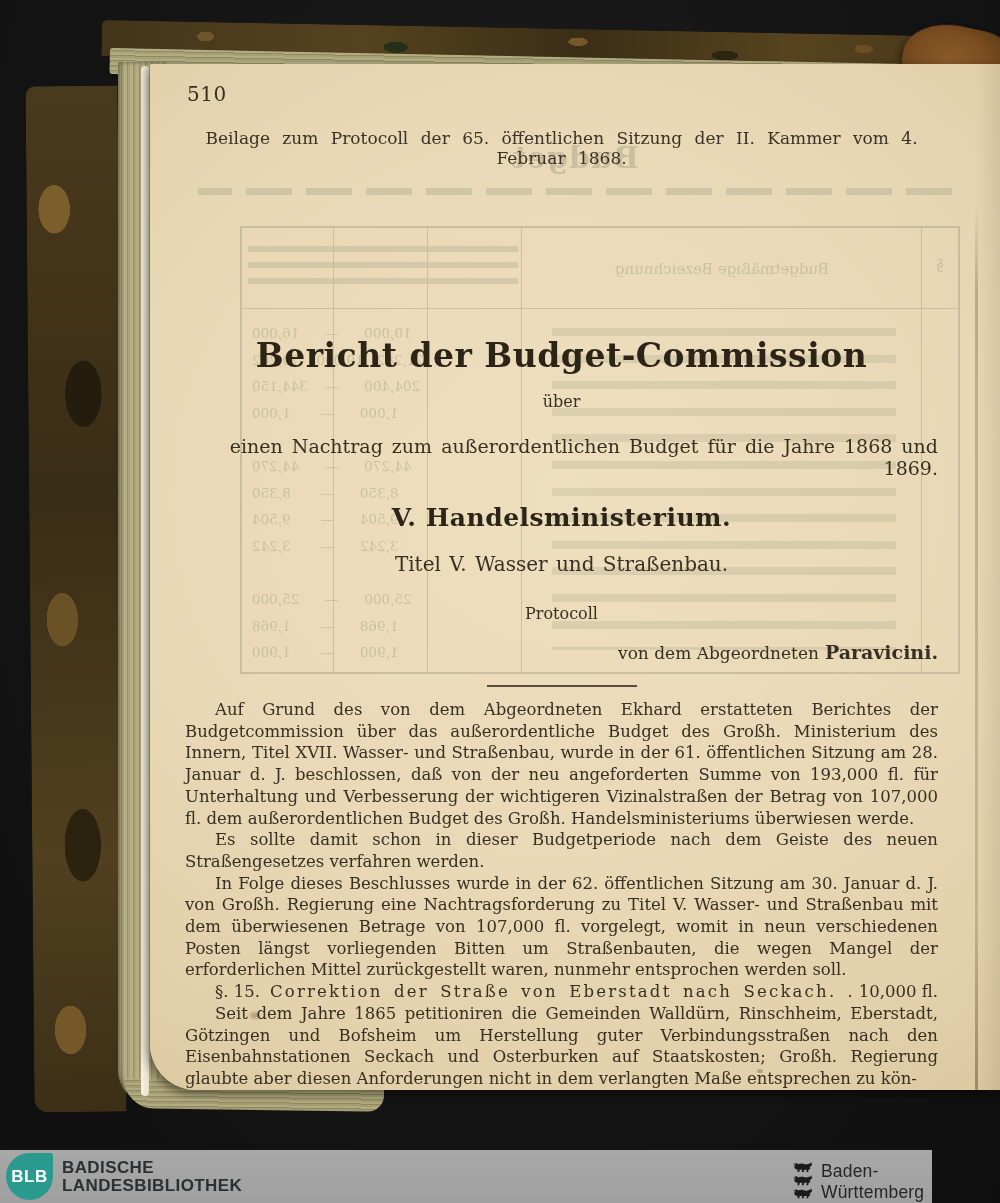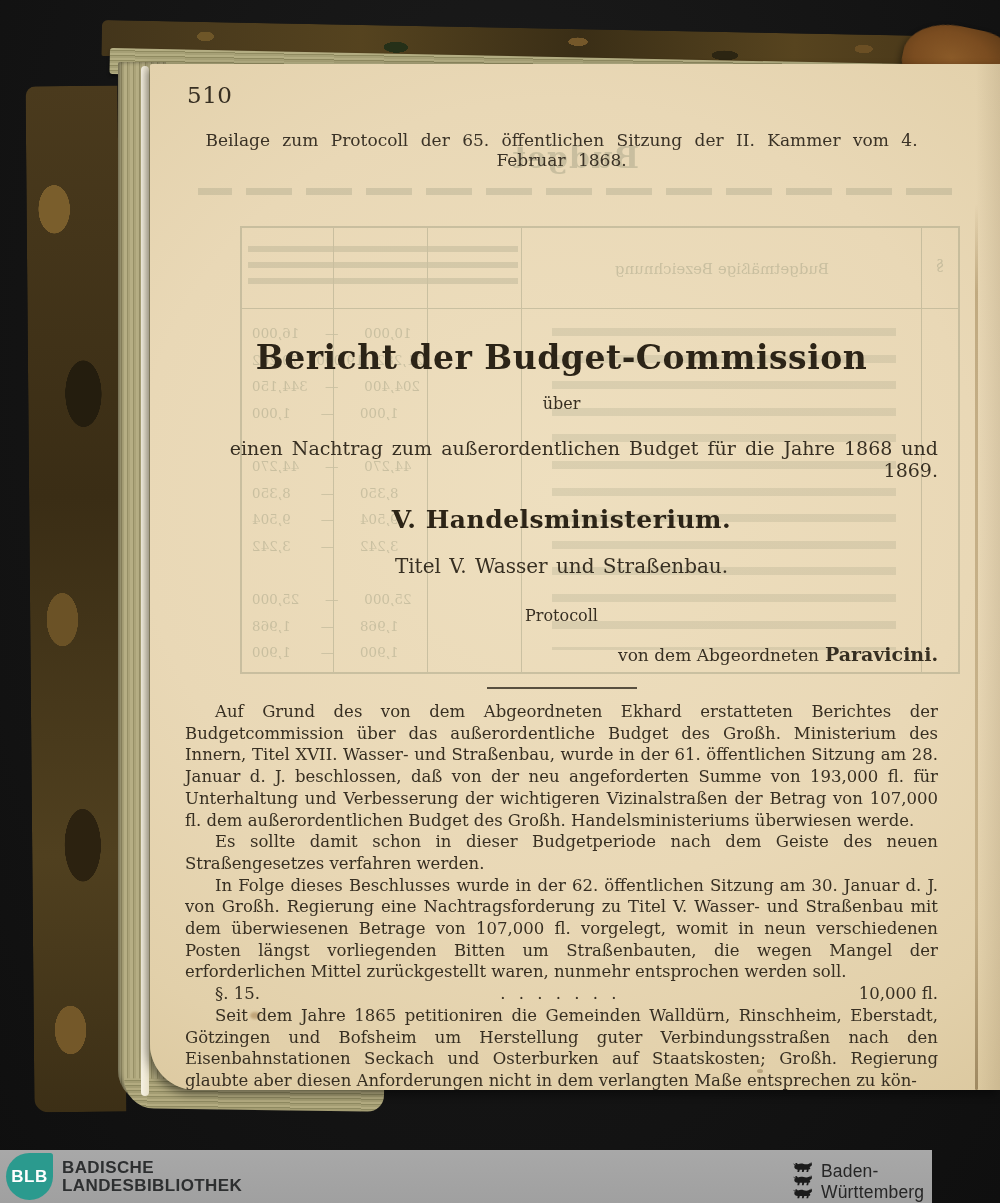--- a/index.html
+++ b/index.html
@@ -99,21 +99,21 @@
   .g-sign{position:absolute;left:0;top:28px;width:36px;text-align:center;font-size:15px;}
   .g-desc-header{position:absolute;left:40px;top:32px;width:392px;text-align:center;font-size:15px;}
   .g-colhead{position:absolute;left:440px;top:18px;width:270px;height:46px;opacity:.7;
     background:repeating-linear-gradient(180deg,currentColor 0 6px,transparent 6px 16px);}
   .g-descbars{position:absolute;left:62px;top:100px;width:344px;height:322px;opacity:.55;
     background:repeating-linear-gradient(180deg,currentColor 0 8px,transparent 8px 26.6px);}
   .g-rows{position:absolute;right:10px;top:92px;text-align:right;white-space:pre;
     font-size:13.5px;line-height:26.6px;}
   
   .content{position:absolute;left:35px;top:0;width:753px;color:#372f22;z-index:2;}
-  .page-number{display:block;margin:18px 0 8px 2px;font-size:23px;letter-spacing:.5px;}
+  .page-number{display:block;margin:18px 0 8px 2px;font-size:20px;letter-spacing:.5px;}
   .header-line{margin-top:22px;text-align:center;font-size:17px;word-spacing:7px;color:#3a3226;}
   .title{margin:168px 0 0 0;text-align:center;font-size:33px;font-weight:bold;
     letter-spacing:.5px;color:#2c2417;}
   .ueber{margin-top:17px;text-align:center;font-size:16px;}
   .subtitle{margin-top:24px;text-align:right;font-size:19px;word-spacing:3px;}
   .ministry-heading{margin:24px 0 0 0;text-align:center;font-size:25px;font-weight:bold;
     color:#2c2417;letter-spacing:.5px;}
   .title-heading{margin-top:20px;text-align:center;font-size:20px;word-spacing:2px;}
   .erstattet{margin-top:28px;text-align:center;font-size:16px;}
   .author-line{margin-top:18px;text-align:right;font-size:17px;}
@@ -205,20 +205,21 @@
     <div class="author-line">
       <span>von dem Abgeordneten</span><span class="author-name">Paravicini.</span>
     </div>
     <hr class="short-rule">
     <div class="body-text">
       <p>Auf Grund des von dem Abgeordneten Ekhard erstatteten Berichtes der Budgetcommission über das außerordentliche Budget des Großh. Ministerium des Innern, Titel XVII. Wasser- und Straßenbau, wurde in der 61. öffentlichen Sitzung am 28. Januar d. J. beschlossen, daß von der neu angeforderten Summe von 193,000 fl. für Unterhaltung und Verbesserung der wichtigeren Vizinalstraßen der Betrag von 107,000 fl. dem außerordentlichen Budget des Großh. Handelsministeriums überwiesen werde.</p>
       <p>Es sollte damit schon in dieser Budgetperiode nach dem Geiste des neuen Straßengesetzes verfahren werden.</p>
       <p>In Folge dieses Beschlusses wurde in der 62. öffentlichen Sitzung am 30. Januar d. J. von Großh. Regierung eine Nachtragsforderung zu Titel V. Wasser- und Straßenbau mit dem überwiesenen Betrage von 107,000 fl. vorgelegt, womit in neun verschiedenen Posten längst vorliegenden Bitten um Straßenbauten, die wegen Mangel der erforderlichen Mittel zurückgestellt waren, nunmehr entsprochen werden soll.</p>
       <div class="s15">
         <span class="s15-label">§. 15.</span>
+        <span class="s15-heading">Correktion der Straße von Eberstadt nach Seckach</span>
         <span class="s15-dots">. . . . . . .</span>
         <span class="s15-amount">10,000 fl.</span>
       </div>
       <p>Seit dem Jahre 1865 petitioniren die Gemeinden Walldürn, Rinschheim, Eberstadt, Götzingen und Bofsheim um Herstellung guter Verbindungsstraßen nach den Eisenbahnstationen Seckach und Osterburken auf Staatskosten; Großh. Regierung glaubte aber diesen Anforderungen nicht in dem verlangten Maße entsprechen zu kön-</p>
     </div>
   </div>
 </div>
 
 <div class="footer">
   <div class="blb-logo">

